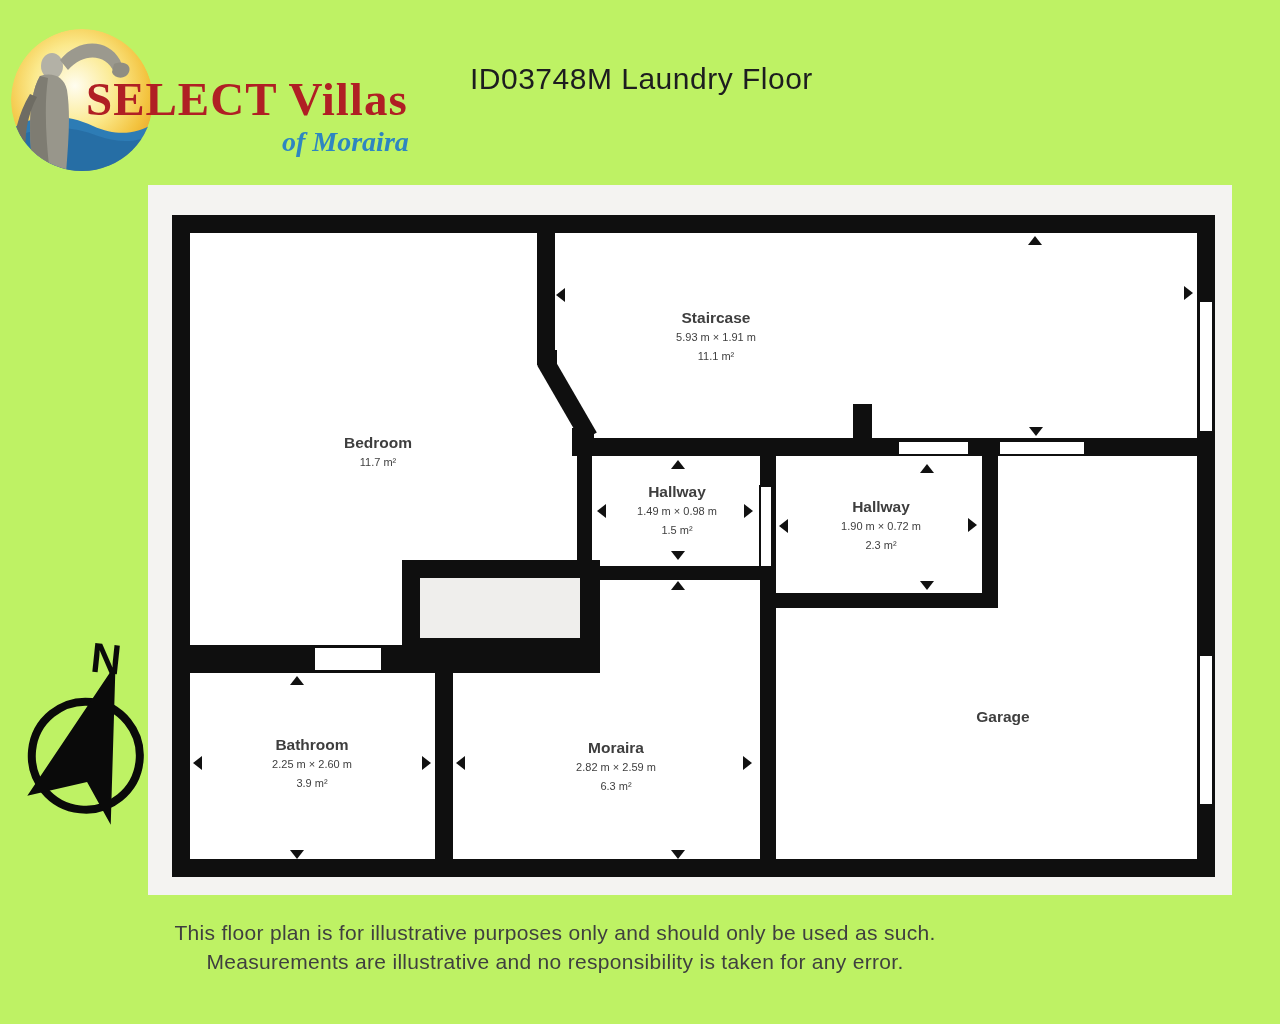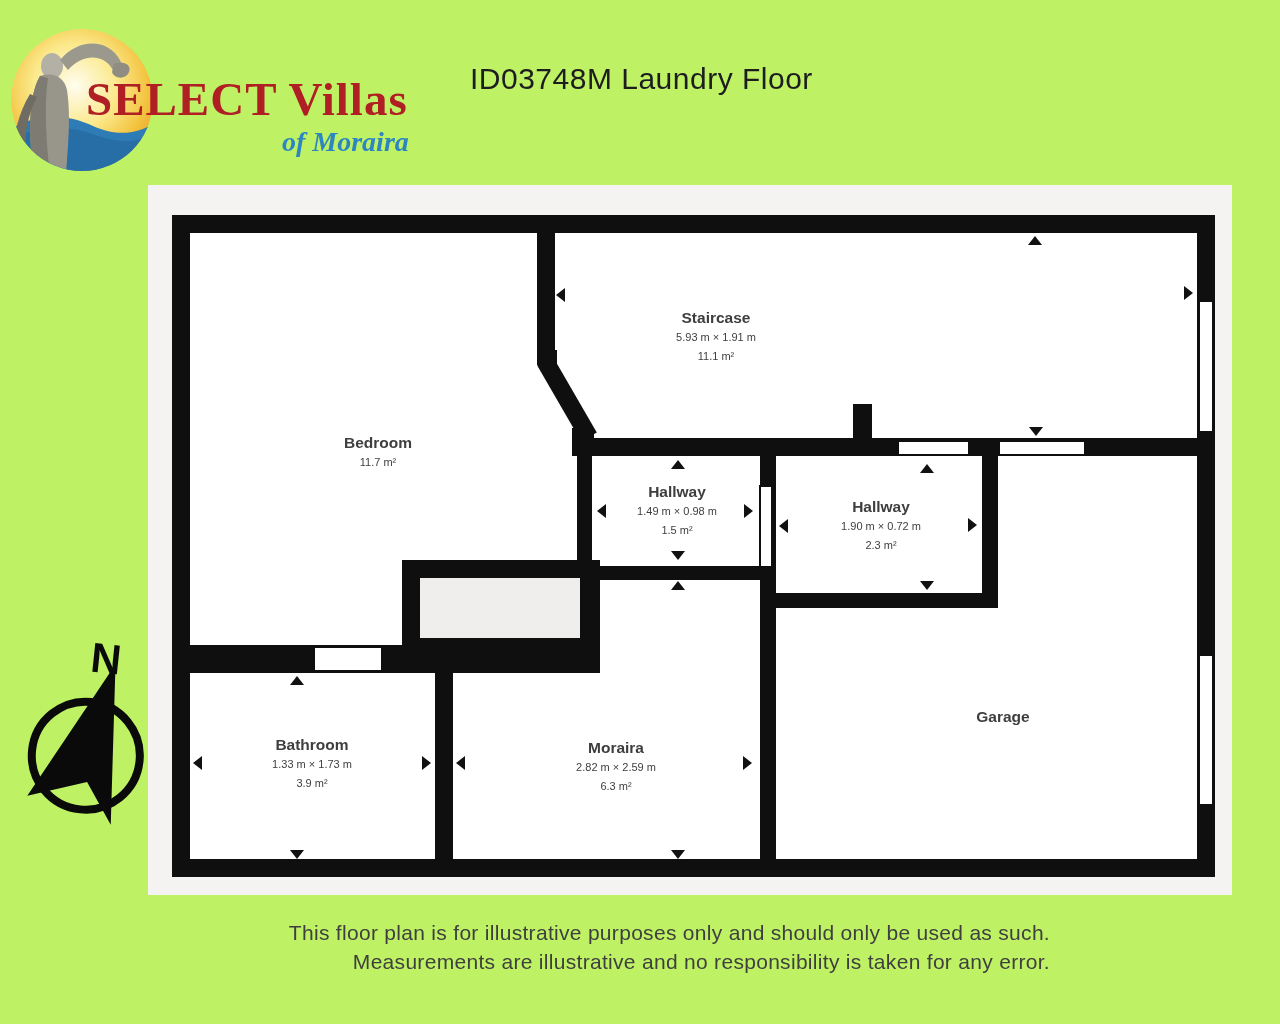--- a/index.html
+++ b/index.html
@@ -28,21 +28,21 @@
   .ad{border-left:7px solid transparent;border-right:7px solid transparent;border-top:9px solid #111;}
   .al{border-top:7px solid transparent;border-bottom:7px solid transparent;border-right:9px solid #111;}
   .ar{border-top:7px solid transparent;border-bottom:7px solid transparent;border-left:9px solid #111;}
 
   
   .room-label{position:absolute;text-align:center;color:#3e3e3e;}
   .room-name{font-size:15.5px;font-weight:700;line-height:21px;}
   .room-dims,.room-area{font-size:11px;line-height:19px;}
 
   
-  .disclaimer{position:absolute;left:60px;top:918px;width:990px;text-align:right;
+  .disclaimer{position:absolute;left:60px;top:918px;width:990px;text-align:center;
               font-size:21px;color:#3f3f3f;line-height:29px;letter-spacing:0.3px;}
 </style>
 </head>
 <body>
 
 <div class="page">
 
   <svg class="abs" style="left:8px;top:26px;" width="148" height="148" viewBox="0 0 148 148">
     <defs>
       <radialGradient id="sun" cx="45%" cy="40%" r="65%">
@@ -141,21 +141,21 @@
     <div class="room-dims">1.49 m × 0.98 m</div>
     <div class="room-area">1.5 m²</div>
   </div>
   <div class="room-label" style="left:786px;top:496px;width:190px;">
     <div class="room-name">Hallway</div>
     <div class="room-dims">1.90 m × 0.72 m</div>
     <div class="room-area">2.3 m²</div>
   </div>
   <div class="room-label" style="left:217px;top:734px;width:190px;">
     <div class="room-name">Bathroom</div>
-    <div class="room-dims">1.33 m × 1.73 m</div>
+    <div class="room-dims">2.25 m × 2.60 m</div>
     <div class="room-area">3.9 m²</div>
   </div>
   <div class="room-label" style="left:521px;top:737px;width:190px;">
     <div class="room-name">Moraira</div>
     <div class="room-dims">2.82 m × 2.59 m</div>
     <div class="room-area">6.3 m²</div>
   </div>
   <div class="room-label" style="left:943px;top:706px;width:120px;">
     <div class="room-name">Garage</div>
   </div>

